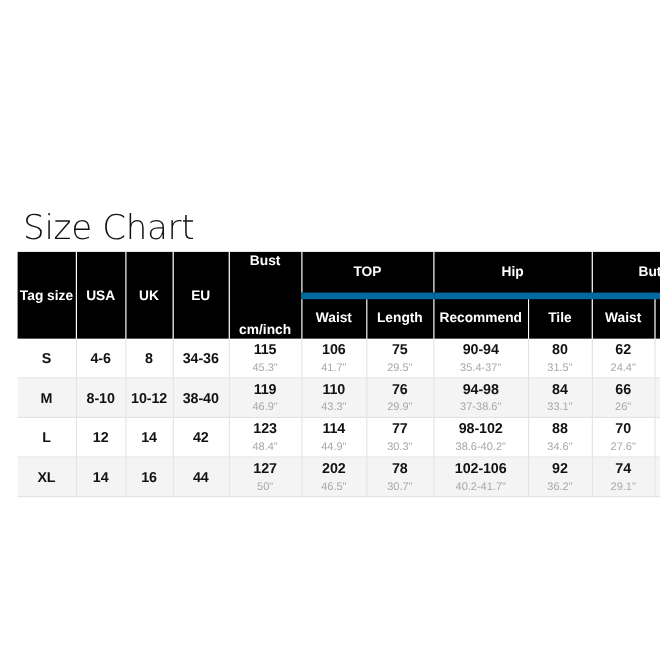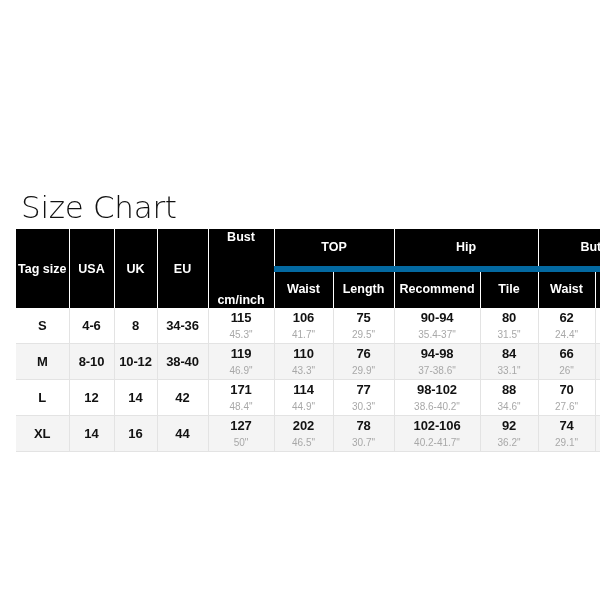--- a/index.html
+++ b/index.html
@@ -327,21 +327,21 @@
                 <span class="single">14</span>
               </div>
             </td>
           <td>
               <div class="cell-stack">
                 <span class="single">42</span>
               </div>
             </td>
           <td>
               <div class="cell-stack">
-                <span class="cm">171</span>
+                <span class="cm">123</span>
                 <span class="inch">48.4"</span>
               </div>
             </td>
           <td>
               <div class="cell-stack">
                 <span class="cm">114</span>
                 <span class="inch">44.9"</span>
               </div>
             </td>
           <td>

